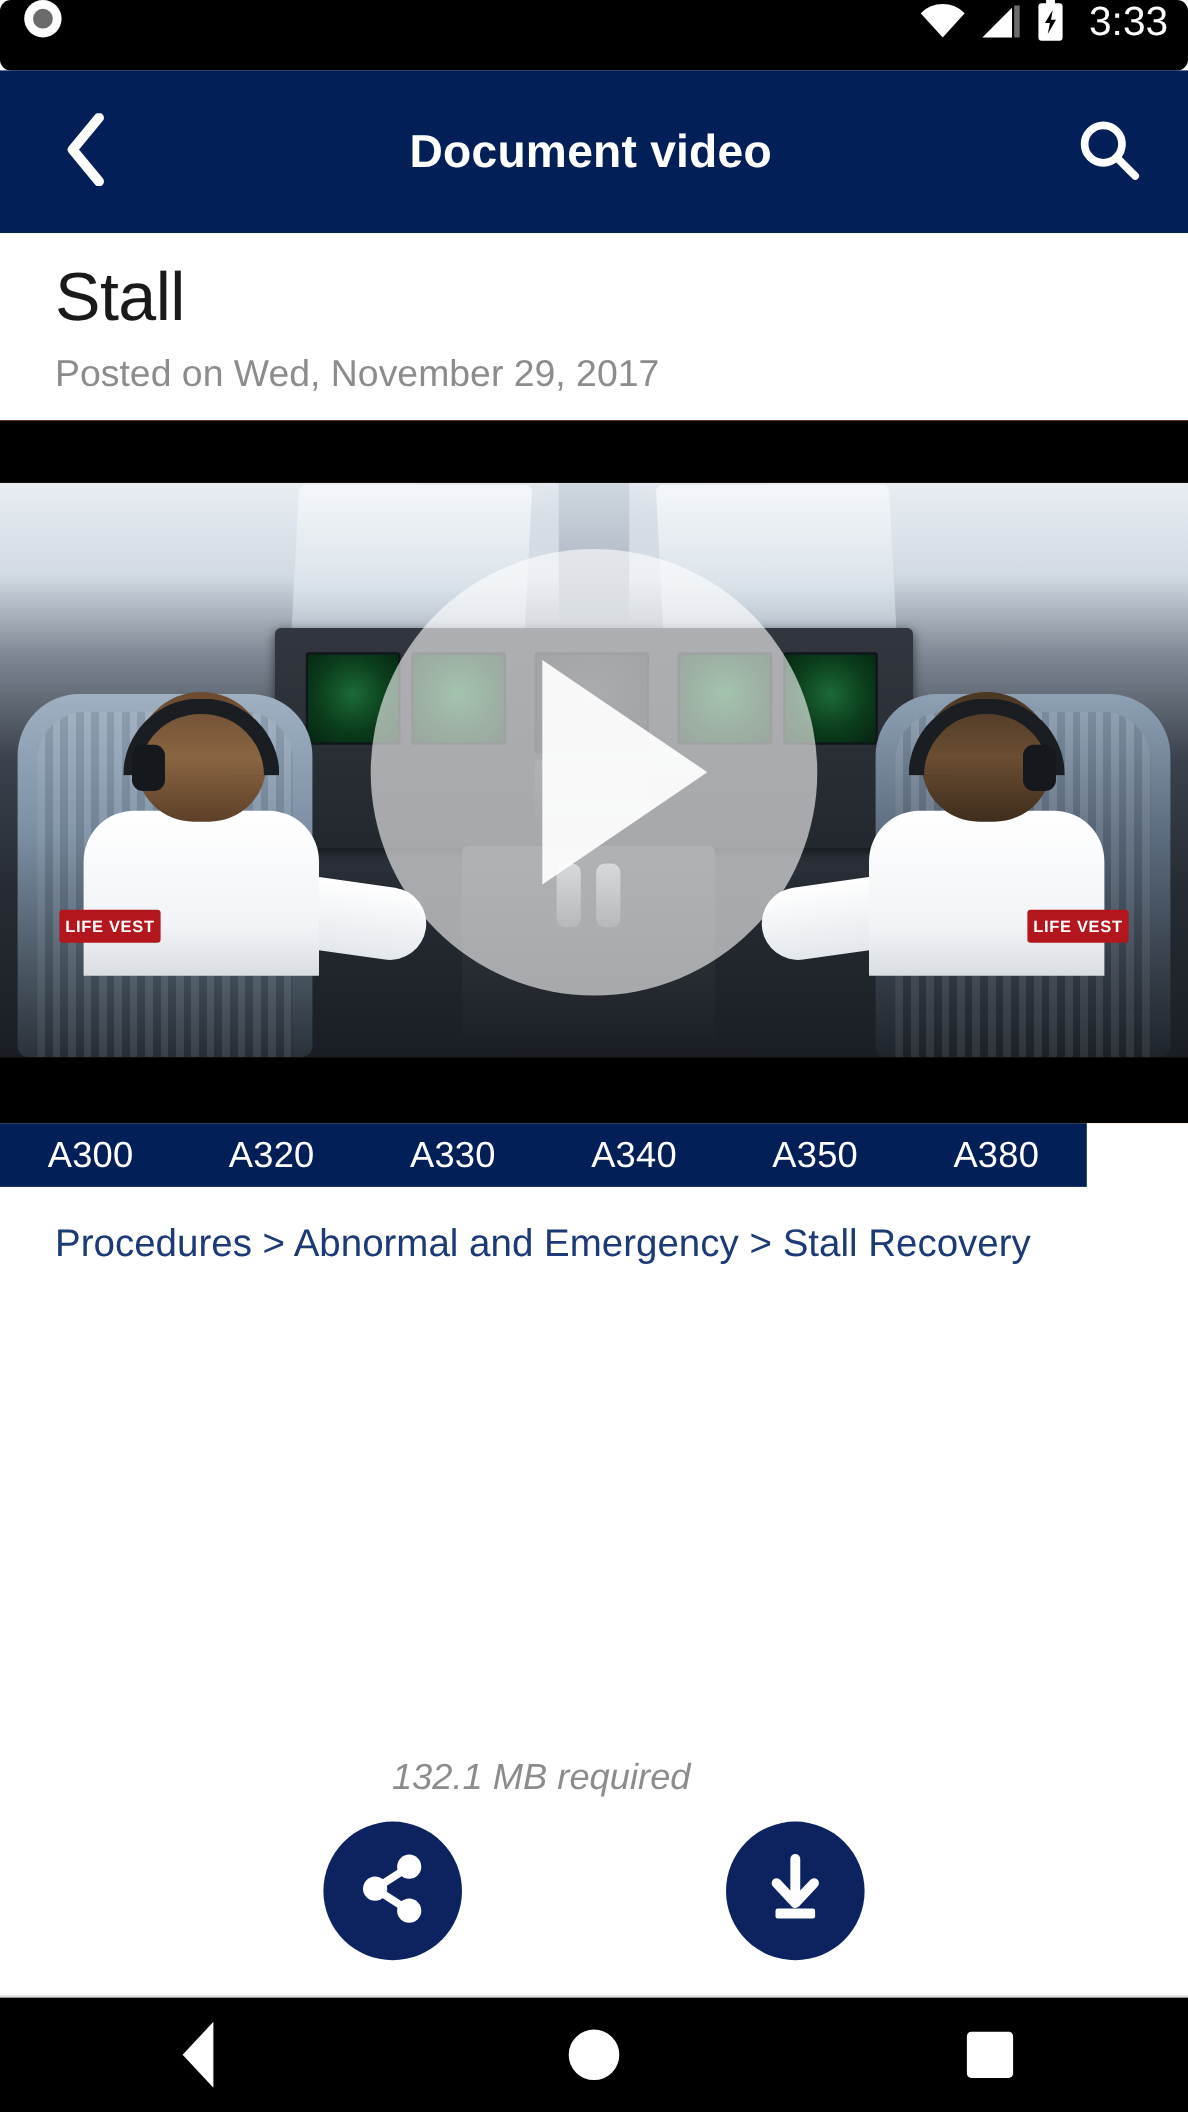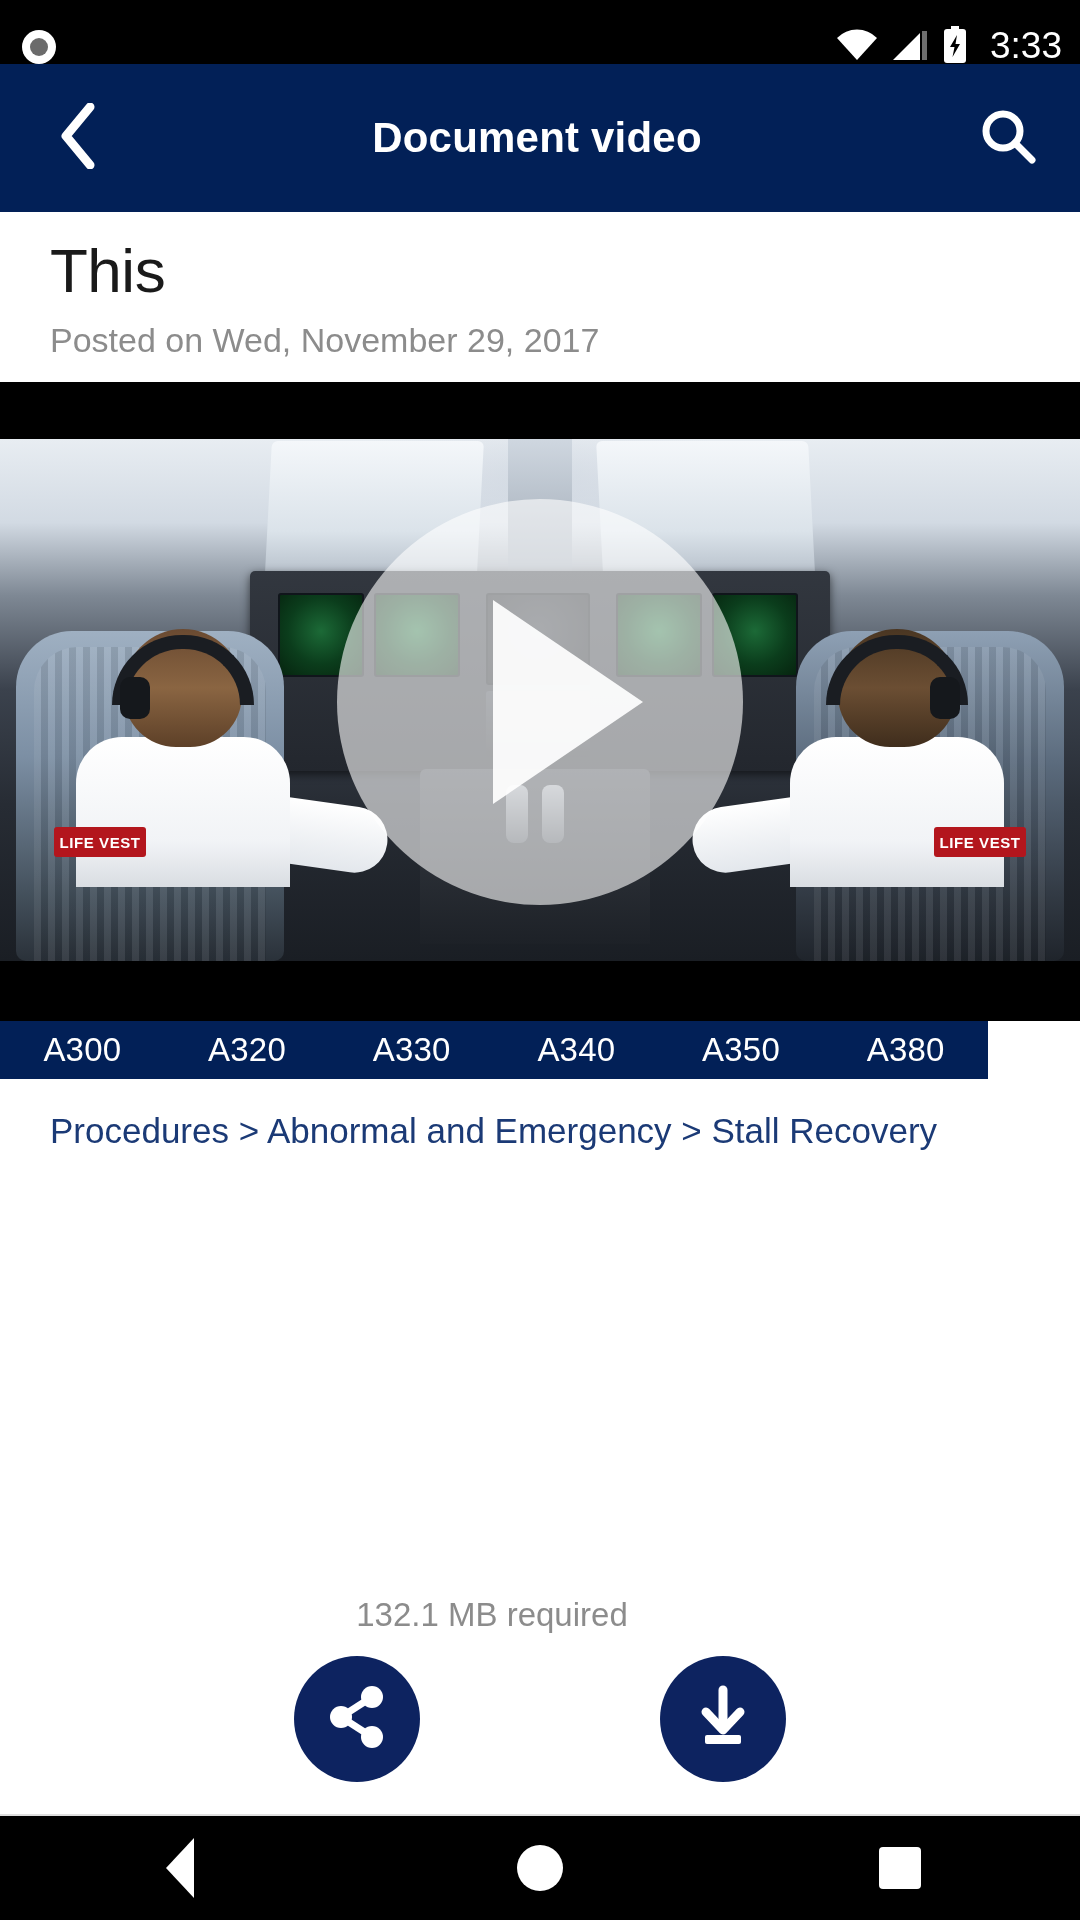--- a/index.html
+++ b/index.html
@@ -7,22 +7,23 @@
   body {
     font-family:"Liberation Sans", sans-serif;
     background:#ffffff;
     overflow:hidden;
     position:relative;
   }
 
   
   .status-bar{
     position:absolute; top:0; left:0; width:1080px; height:64px;
-    background:#000000; display:flex; align-items:flex-end;
+    background:#000000; display:flex; align-items:flex-start;
     padding:0 18px 0 22px;
+    border-radius:10px;
   }
   .cam-dot{
     width:34px; height:34px; border-radius:50%;
     background:#ffffff; display:flex; align-items:center; justify-content:center;
   }
   .cam-dot i{ width:18px; height:18px; border-radius:50%; background:#6b6b6b; display:block; }
   .sb-spacer{ flex:1; }
   .sb-icons{ display:flex; align-items:center; gap:13px; }
   .wifi-ico{ width:42px; height:32px; position:relative; }
   .wifi-ico svg{ display:block; }
@@ -213,21 +214,21 @@
     color:#1b3a76; font-size:35px; line-height:1.25; cursor:pointer;
     word-break:break-word;
   }
   .desc{
     padding:22px 50px 0 50px;
     color:#1a1a1a; font-size:35px; line-height:1.32;
   }
 
   
   .footer{
-    position:absolute; left:0; bottom:0; width:1080px; padding-bottom:34px;
+    position:absolute; left:0; bottom:0; width:1080px; padding-bottom:34px;font-style:italic;
   }
   .size-note{
     text-align:center; color:#8c8c8c; font-size:33px; margin-bottom:22px;
     padding-right:96px;
   }
   .actions{
     display:flex; justify-content:center; gap:240px;
   }
   .act-btn{
     width:126px; height:126px; border-radius:50%; background:#0d2360;
@@ -301,21 +302,21 @@
         <circle cx="24" cy="24" r="17" stroke="#ffffff" stroke-width="7" fill="none"></circle>
         <line x1="36" y1="36" x2="53" y2="53" stroke="#ffffff" stroke-width="7" stroke-linecap="round"></line>
       </svg>
     </span>
   </div>
 </div>
 
 <div class="content">
 
   <div class="doc-head">
-    <div class="doc-title">This</div>
+    <div class="doc-title">Stall</div>
     <div class="doc-date">Posted on Wed, November 29, 2017</div>
   </div>
 
   <div class="video-wrap">
     <div class="video-letterbox-top"></div>
     <div class="video-letterbox-bot"></div>
 
     <div class="cockpit">
       <div class="ws-left"></div>
       <div class="ws-center"></div>

